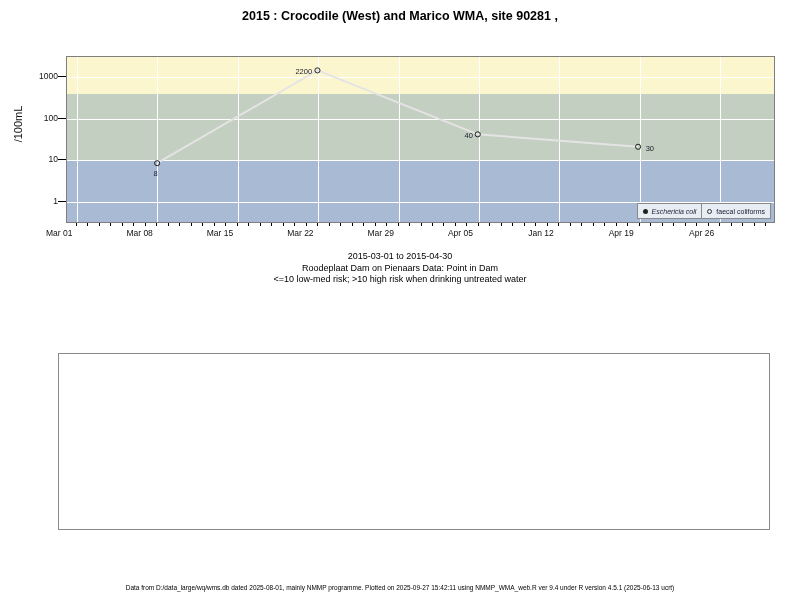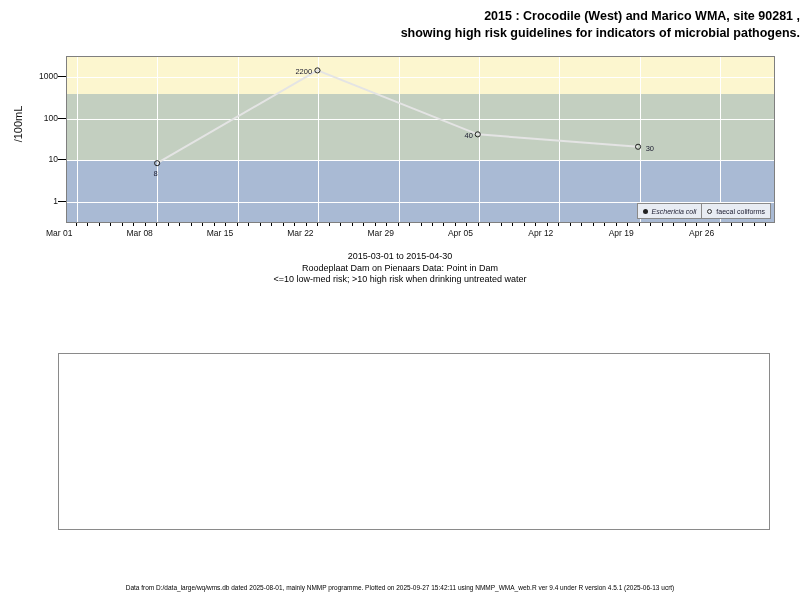--- a/index.html
+++ b/index.html
@@ -20,21 +20,21 @@
   #chart-title {
     position: absolute;
     left: 0;
     top: 8px;
     width: 800px;
     text-align: center;
     font-size: 12.5px;
     font-weight: bold;
     line-height: 17px;
   }
-  #chart-title .line { display: block; text-align: right; }
+  #chart-title .line { display: block; }
 
   
   #plot-panel {
     position: absolute;
     left: 66px;
     top: 56px;
     width: 709px;
     height: 167px;
     border: 1px solid #7f7f7f;
     box-sizing: border-box;
@@ -181,21 +181,20 @@
     text-align: center;
     font-size: 6.5px;
     color: #000;
   }
 </style>
 </head>
 <body>
 
 <div id="chart-title">
   <span class="line">2015 : Crocodile (West) and Marico WMA, site 90281 ,</span>
-  <span class="line">showing high risk guidelines for indicators of microbial pathogens.</span>
 </div>
 
 <div id="y-axis-label">/100mL</div>
 <div id="y-ticks">
     <div class="y-tick-label" style="top: 196.17px;">1</div>
     <div class="y-tick-mark" style="top: 201px;"></div>
     <div class="y-tick-label" style="top: 154.42px;">10</div>
     <div class="y-tick-mark" style="top: 159px;"></div>
     <div class="y-tick-label" style="top: 112.67px;">100</div>
     <div class="y-tick-mark" style="top: 118px;"></div>
@@ -252,21 +251,21 @@
   </div>
 </div>
 
 <div id="x-ticks">
     <div class="x-tick-label" style="left: 76px;">Mar 01</div>
     <div class="x-tick-label" style="left: 156.383px;">Mar 08</div>
     <div class="x-tick-label" style="left: 236.767px;">Mar 15</div>
     <div class="x-tick-label" style="left: 317.15px;">Mar 22</div>
     <div class="x-tick-label" style="left: 397.533px;">Mar 29</div>
     <div class="x-tick-label" style="left: 477.917px;">Apr 05</div>
-    <div class="x-tick-label" style="left: 558.3px;">Apr 12</div>
+    <div class="x-tick-label" style="left: 558.3px;">Jan 12</div>
     <div class="x-tick-label" style="left: 638.683px;">Apr 19</div>
     <div class="x-tick-label" style="left: 719.067px;">Apr 26</div>
     <div class="x-tick-minor" style="left: 76px;"></div>
     <div class="x-tick-minor" style="left: 87px;"></div>
     <div class="x-tick-minor" style="left: 99px;"></div>
     <div class="x-tick-minor" style="left: 110px;"></div>
     <div class="x-tick-minor" style="left: 122px;"></div>
     <div class="x-tick-minor" style="left: 133px;"></div>
     <div class="x-tick-minor" style="left: 145px;"></div>
     <div class="x-tick-minor" style="left: 156px;"></div>

